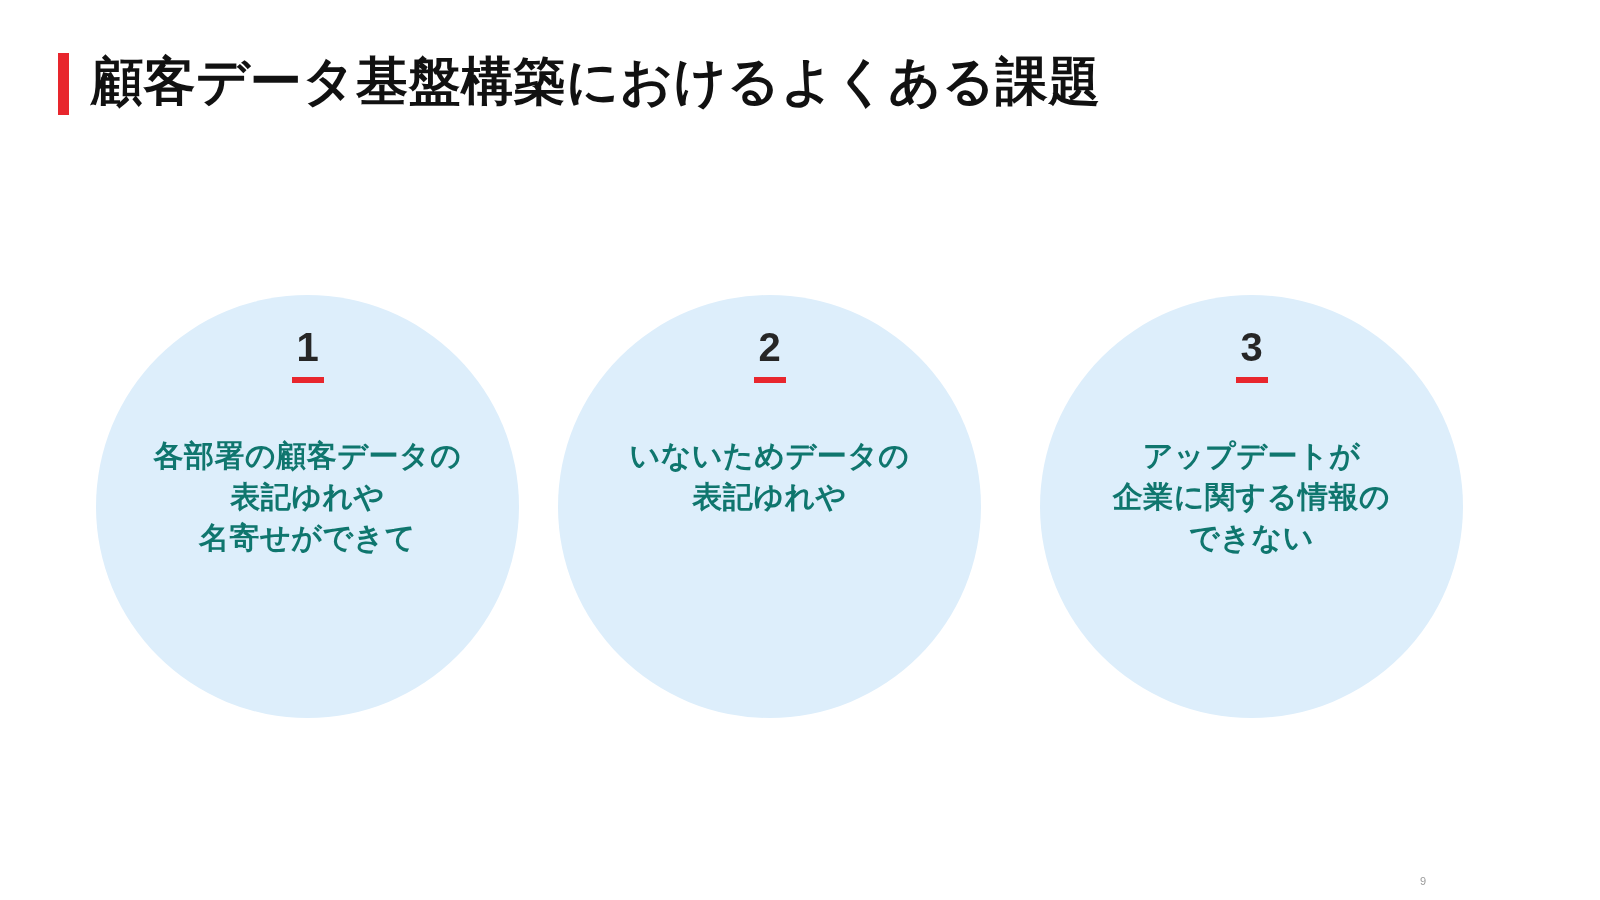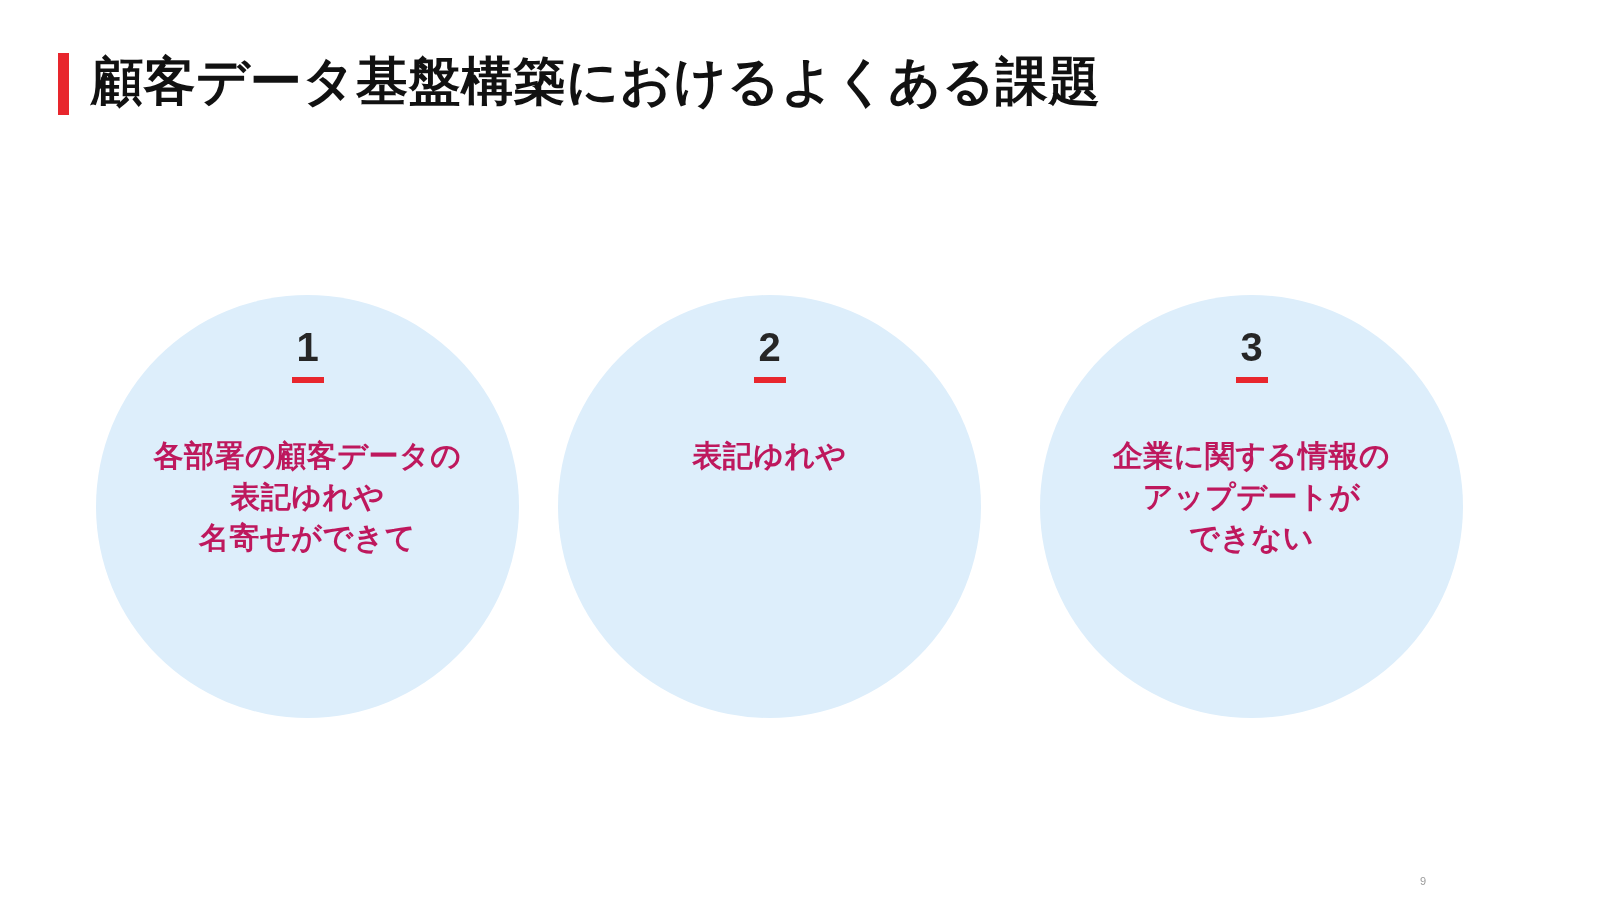--- a/index.html
+++ b/index.html
@@ -86,21 +86,21 @@
     background: #e8262d;
   }
 
   .circle-text {
     margin-top: 52px;
     width: 100%;
     text-align: center;
     font-size: 30px;
     line-height: 41px;
     font-weight: bold;
-    color: #be185d;
+    color: #0f766e;
     letter-spacing: 0.5px;
   }
   .circle-text .line {
     display: block;
     white-space: nowrap;
   }
 
   
   .page-number {
     position: absolute;
@@ -130,30 +130,31 @@
         <span class="line">各部署の顧客データの</span>
         <span class="line">表記ゆれや</span>
         <span class="line">名寄せができて</span>
       </div>
     </div>
 
     <div class="circle circle-2">
       <div class="circle-number">2</div>
       <div class="number-underline"></div>
       <div class="circle-text">
+        <span class="line">いないためデータの</span>
         <span class="line">表記ゆれや</span>
       </div>
     </div>
 
     <div class="circle circle-3">
       <div class="circle-number">3</div>
       <div class="number-underline"></div>
       <div class="circle-text">
+        <span class="line">アップデートが</span>
         <span class="line">企業に関する情報の</span>
-        <span class="line">アップデートが</span>
         <span class="line">できない</span>
       </div>
     </div>
 
   </div>
 
   <div class="page-number">9</div>
 
 </div>
 

